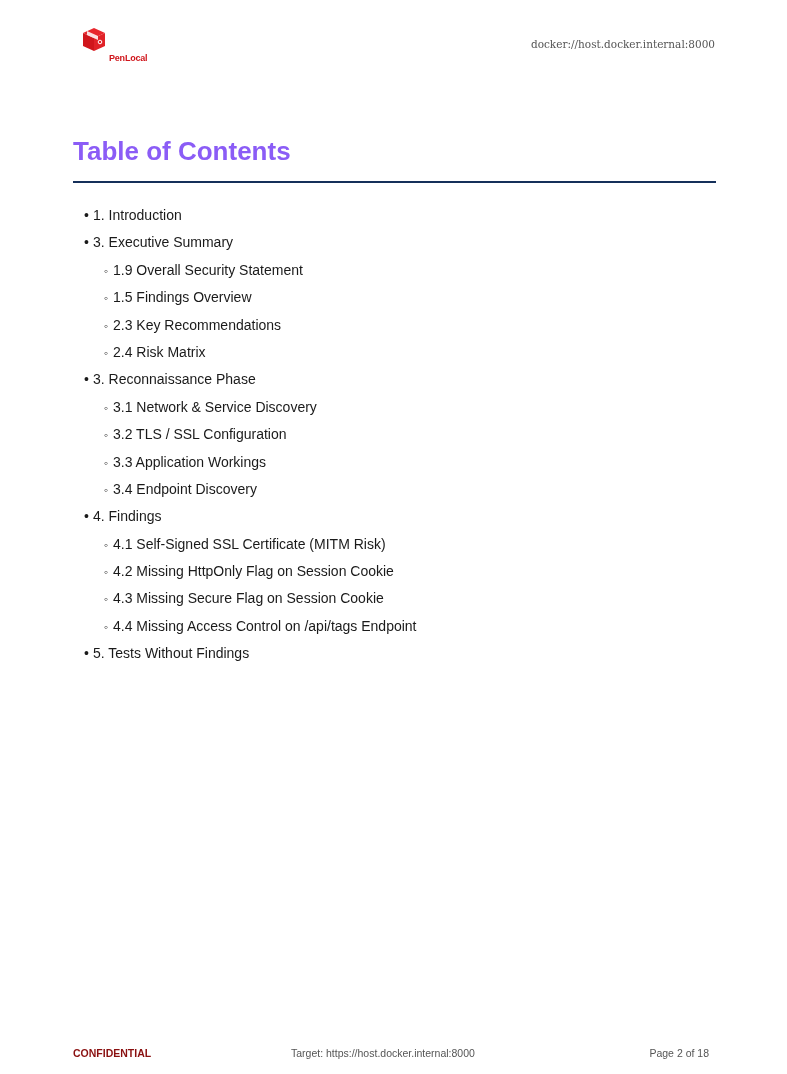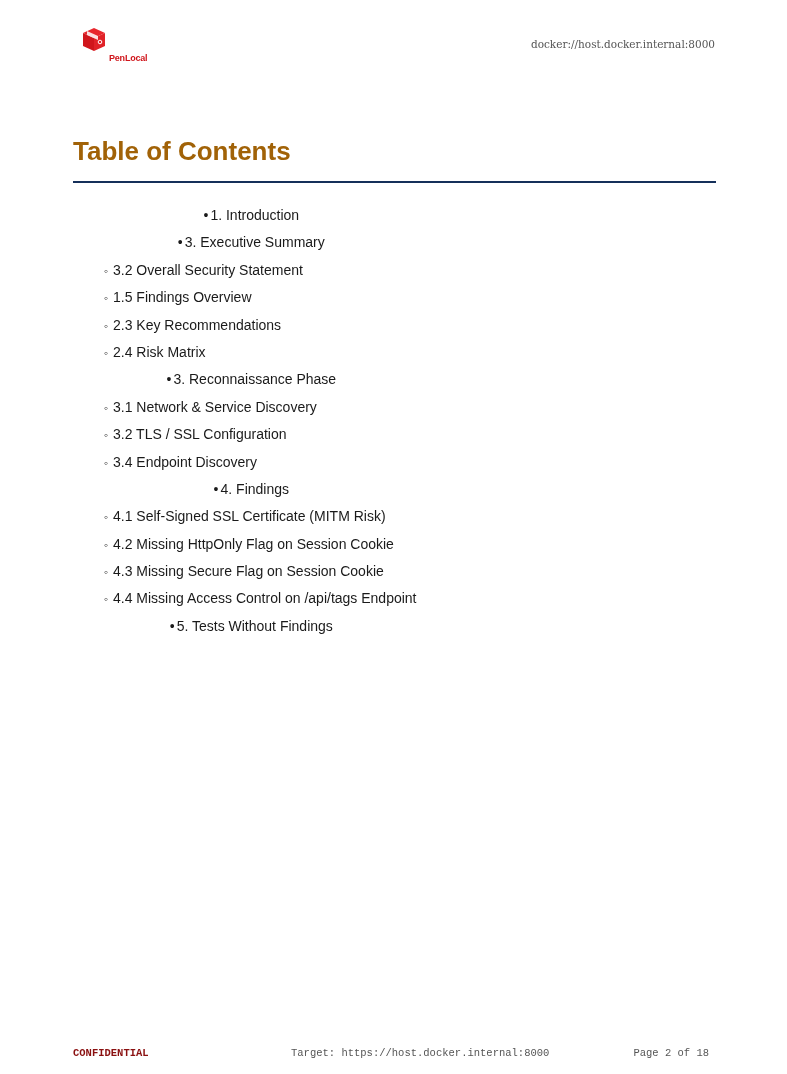--- a/index.html
+++ b/index.html
@@ -5,32 +5,32 @@
   html, body { margin: 0; padding: 0; background: #ffffff; }
   body { width: 787px; height: 1074px; position: relative; overflow: hidden; }
   .page { position: relative; width: 787px; height: 1074px; }
 
   .logo { position: absolute; left: 73px; top: 26px; width: 42px; height: 40px; text-align: center; }
   .logo svg { display: block; margin: 0 auto; }
   .logo-text { font-family: "Liberation Sans", sans-serif; font-size: 9px; color: #d0161c; font-weight: bold; line-height: 10px; margin-top: 1px; letter-spacing: -0.2px; margin-left: 36px; }
 
   .header-url { position: absolute; right: 72px; top: 38px; font-family: "DejaVu Serif", serif; font-size: 10.5px; color: #555555; }
 
-  .title { position: absolute; left: 73px; top: 136px; margin: 0; font-family: "Liberation Sans", sans-serif; font-weight: bold; font-size: 26px; color: #a16207; }
+  .title { position: absolute; left: 73px; top: 136px; margin: 0; font-family: "Liberation Sans", sans-serif; font-weight: bold; font-size: 26px; color: #8b5cf6; }
   .title-rule { position: absolute; left: 73px; top: 181px; width: 643px; height: 2px; background: #15305a; }
 
   .toc { position: absolute; left: 84px; top: 205px; margin: 0; padding: 0; list-style: none; font-family: "Liberation Sans", sans-serif; font-size: 14px; color: #1a1a1a; }
   .toc li { height: 27.4px; line-height: 20px; white-space: nowrap; }
-  .toc li.l1 { padding-left: 0; text-align: center; }
+  .toc li.l1 { padding-left: 0; }
   .toc li.l2 { padding-left: 20px; }
   .toc .bullet { display: inline-block; width: 9px; }
   .toc .l1 .bullet::before { content: "\2022"; }
   .toc .l2 .bullet::before { content: "\25E6"; font-size: 12px; }
 
-  .footer { position: absolute; top: 1047px; font-family: Liberation Mono, monospace; font-size: 10.5px; }
+  .footer { position: absolute; top: 1047px; font-family: Liberation Sans, sans-serif; font-size: 10.5px; }
   .footer-conf { left: 73px; color: #8a1010; font-weight: bold; }
   .footer-target { left: 291px; color: #555555; }
   .footer-page { right: 78px; color: #555555; }
 </style>
 </head>
 <body>
 
 <div class="page">
 
   <div class="logo">
@@ -45,27 +45,28 @@
   </div>
 
   <div class="header-url">docker://host.docker.internal:8000</div>
 
   <h1 class="title">Table of Contents</h1>
   <div class="title-rule"></div>
 
   <ul class="toc">
     <li class="l1"><span class="bullet"></span><span>1. Introduction</span></li>
     <li class="l1"><span class="bullet"></span><span>3. Executive Summary</span></li>
-    <li class="l2"><span class="bullet"></span><span>3.2 Overall Security Statement</span></li>
+    <li class="l2"><span class="bullet"></span><span>1.9 Overall Security Statement</span></li>
     <li class="l2"><span class="bullet"></span><span>1.5 Findings Overview</span></li>
     <li class="l2"><span class="bullet"></span><span>2.3 Key Recommendations</span></li>
     <li class="l2"><span class="bullet"></span><span>2.4 Risk Matrix</span></li>
     <li class="l1"><span class="bullet"></span><span>3. Reconnaissance Phase</span></li>
     <li class="l2"><span class="bullet"></span><span>3.1 Network &amp; Service Discovery</span></li>
     <li class="l2"><span class="bullet"></span><span>3.2 TLS / SSL Configuration</span></li>
+    <li class="l2"><span class="bullet"></span><span>3.3 Application Workings</span></li>
     <li class="l2"><span class="bullet"></span><span>3.4 Endpoint Discovery</span></li>
     <li class="l1"><span class="bullet"></span><span>4. Findings</span></li>
     <li class="l2"><span class="bullet"></span><span>4.1 Self-Signed SSL Certificate (MITM Risk)</span></li>
     <li class="l2"><span class="bullet"></span><span>4.2 Missing HttpOnly Flag on Session Cookie</span></li>
     <li class="l2"><span class="bullet"></span><span>4.3 Missing Secure Flag on Session Cookie</span></li>
     <li class="l2"><span class="bullet"></span><span>4.4 Missing Access Control on /api/tags Endpoint</span></li>
     <li class="l1"><span class="bullet"></span><span>5. Tests Without Findings</span></li>
   </ul>
 
   <div class="footer footer-conf">CONFIDENTIAL</div>

